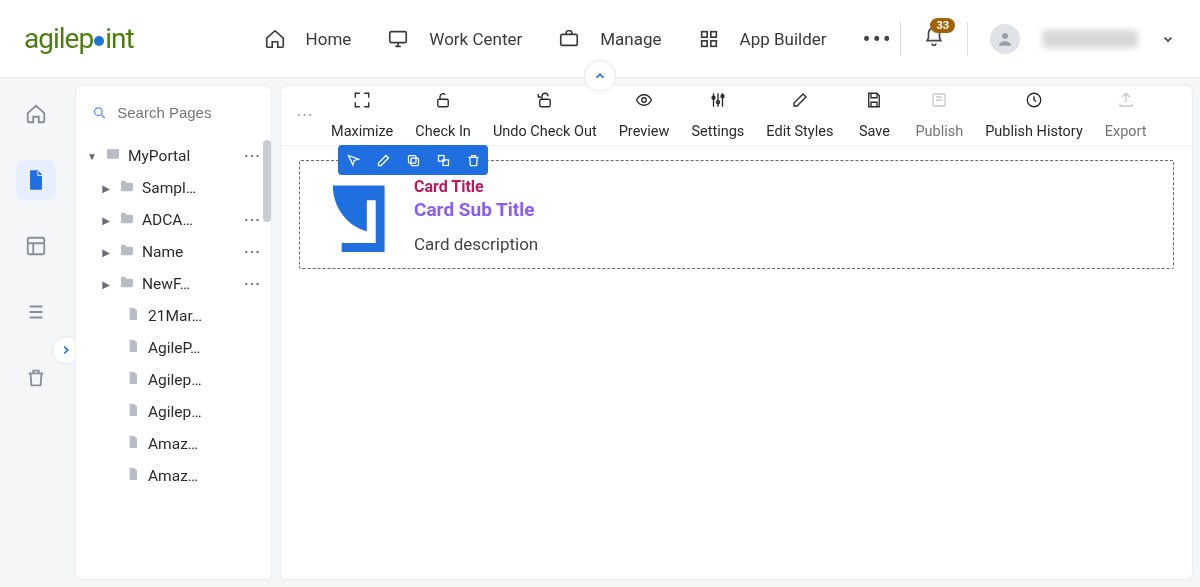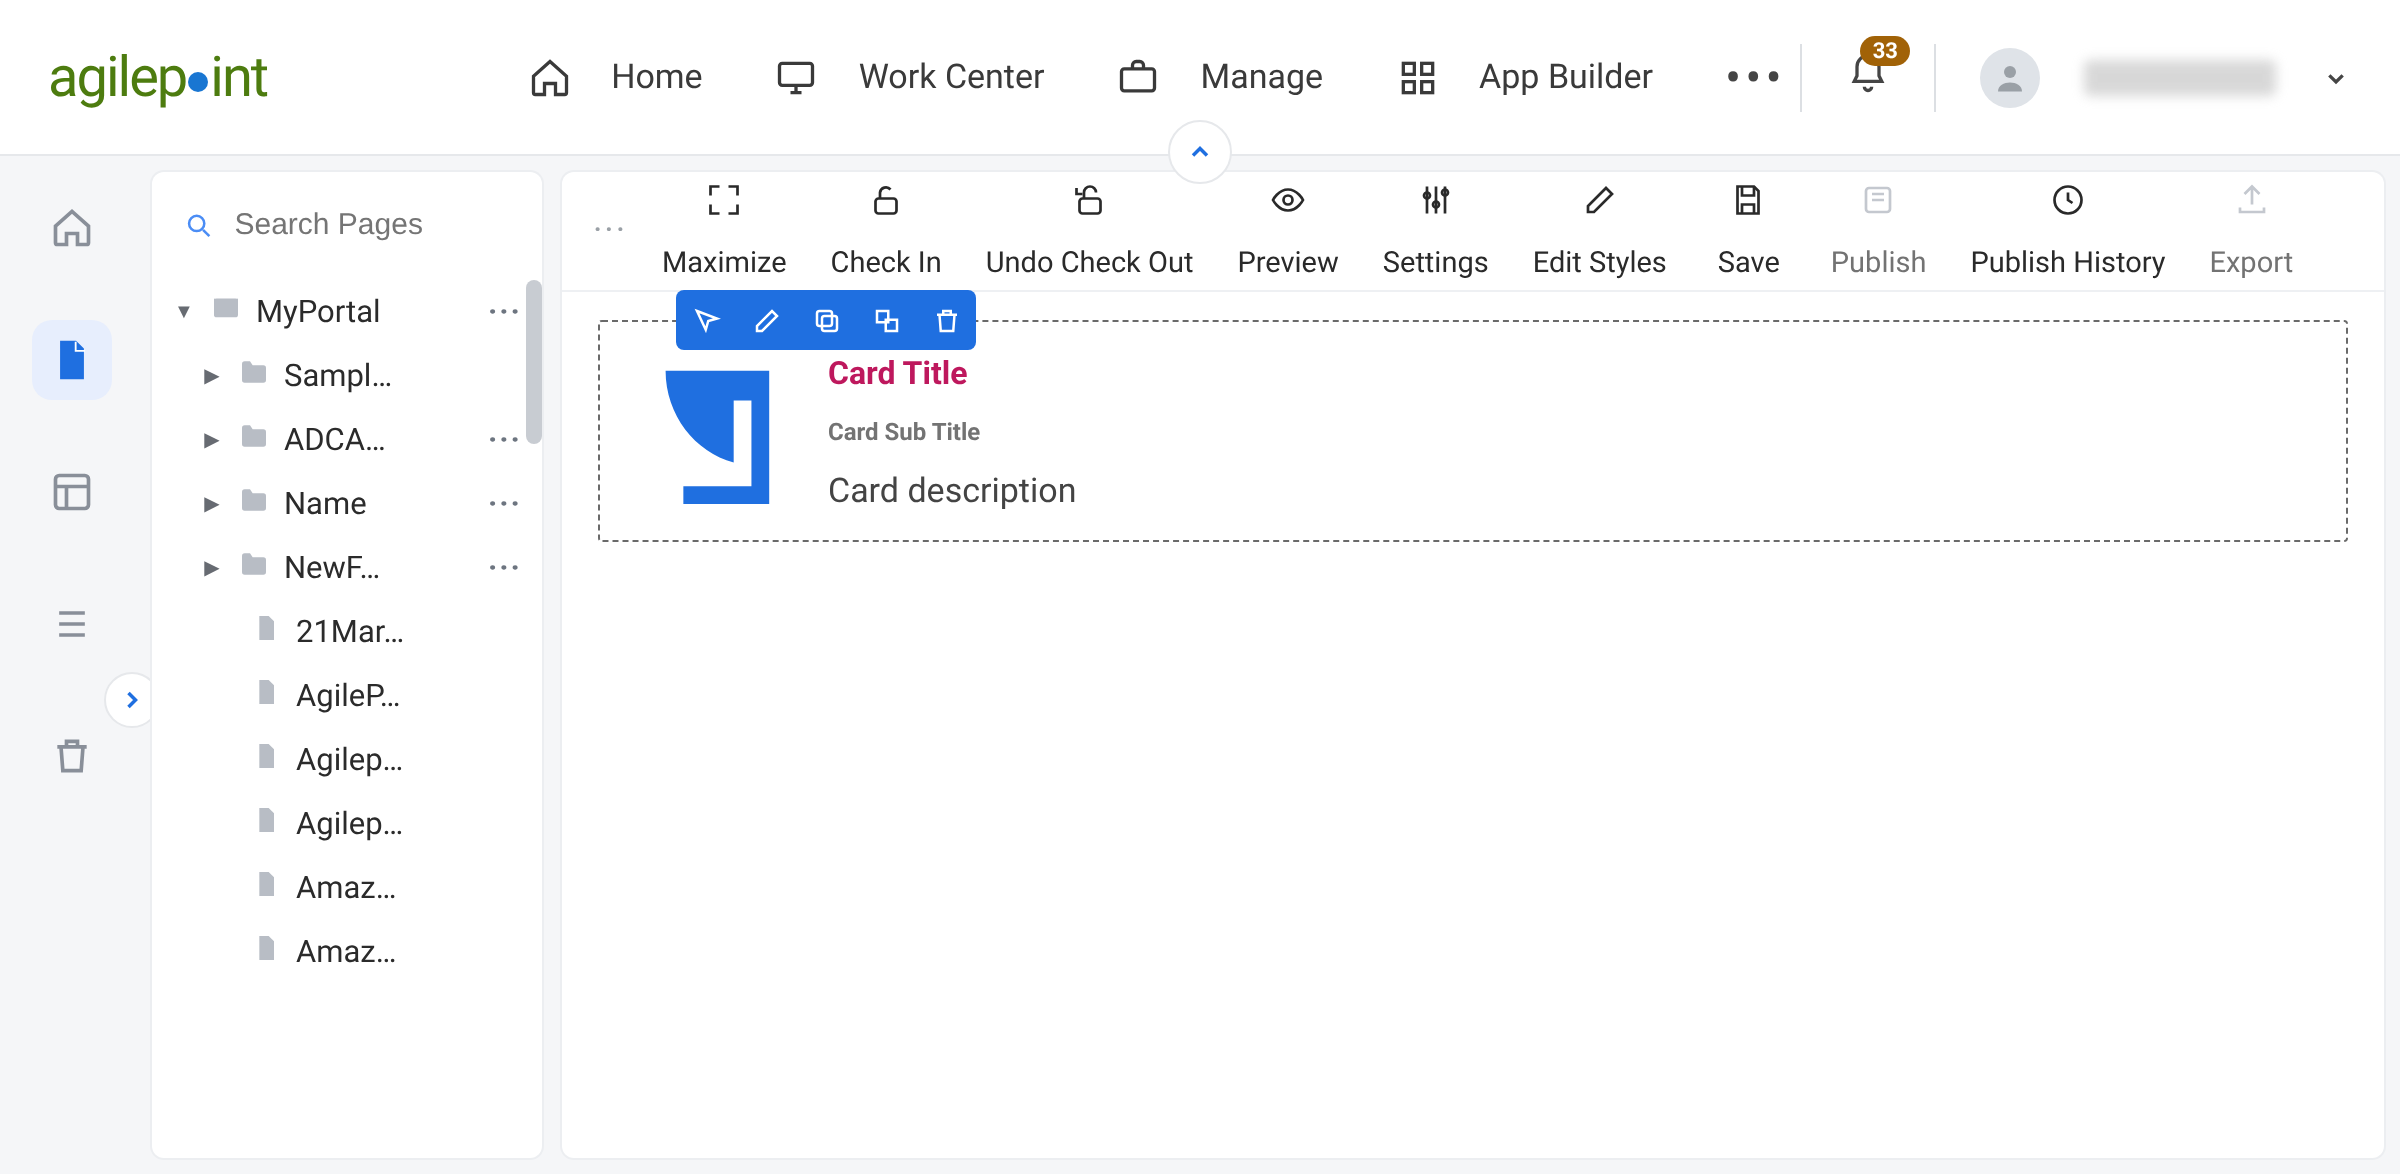--- a/index.html
+++ b/index.html
@@ -268,21 +268,21 @@
     gap:16px;
     align-items:flex-start;
     margin-top: 6px;
   }
   .card-img {
     width: 86px; height: 76px;
     display:flex;align-items:center;justify-content:center;
   }
   .card-img svg{width:80px;height:74px;fill:#1f6fe0;}
   .card-body .ctitle{font-weight:700;font-size:16px;color:#be185d;}
-  .card-body .csub{font-weight:700;font-size:12px;color:#737373;margin-top:13px;}
+  .card-body .csub{font-weight:700;font-size:19px;color:#8b5cf6;margin-top:2px;}
   .card-body .cdesc{font-size:17px;color:#444;margin-top:13px;}
 </style>
 </head>
 <body>
 
 <div class="topnav">
   <div class="logo">
     agilep<span class="dot"></span>int
   </div>
 

